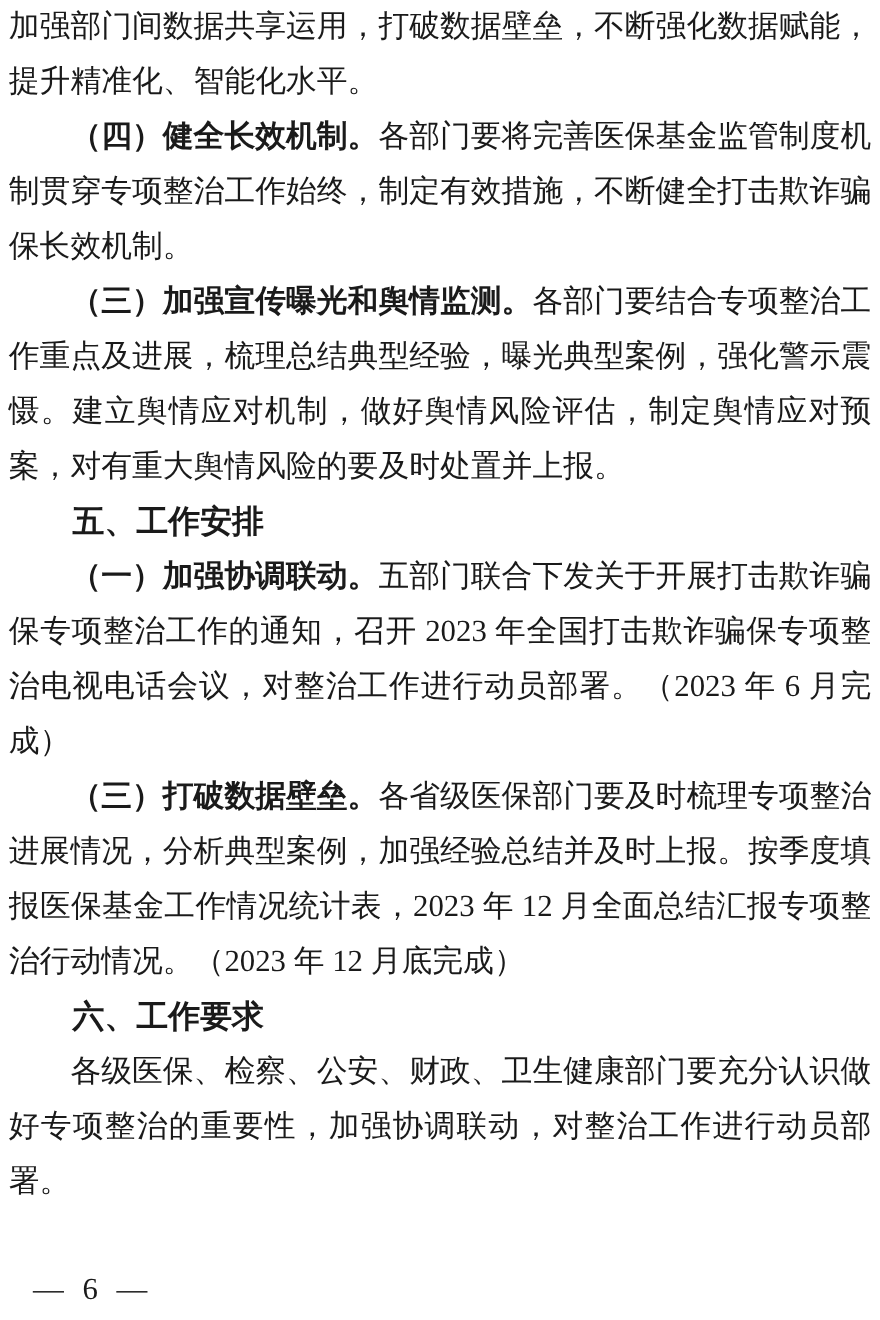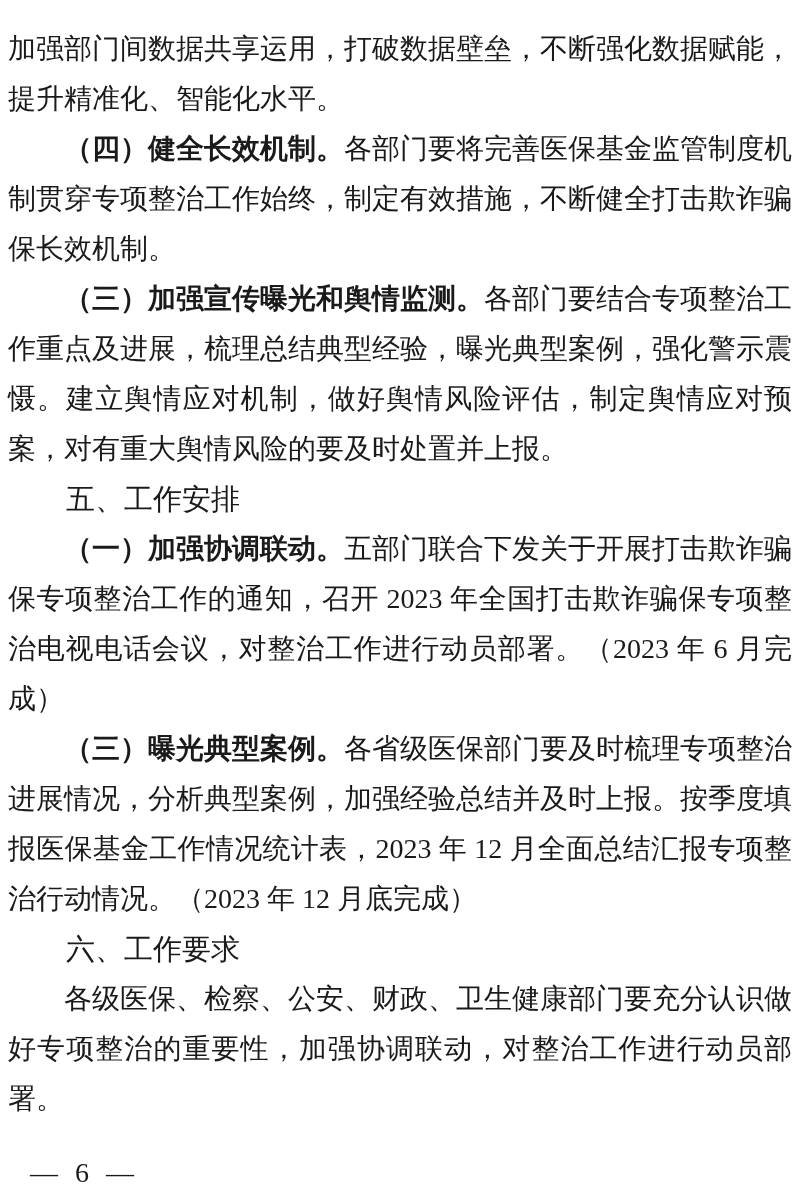--- a/index.html
+++ b/index.html
@@ -10,41 +10,41 @@
   .page {
     position: relative;
     width: 800px;
     height: 1200px;
     background: #ffffff;
     color: #1a1a1a;
     font-family: "Liberation Serif", "DejaVu Serif", serif;
     overflow: hidden;
   }
   .content {
-    padding: 24px 8px 0 8px;
+    padding: 0 8px 0 8px;
     font-size: 28px;
     line-height: 50px;
     text-align: justify;
     text-align-last: left;
   }
   .para {
     margin: 0;
     text-indent: 2em;
   }
   .para.no-indent {
     text-indent: 0;
   }
   .lead {
     font-weight: bold;
   }
   .section-heading {
     margin: 0;
     font-size: 29px;
     line-height: 50px;
-    font-weight: normal;
+    font-weight: bold;
     font-family: "Liberation Sans", "DejaVu Sans", sans-serif;
     text-indent: 2em;
     text-align: left;
   }
   .footer {
     position: absolute;
     left: 30px;
     bottom: 12px;
     font-size: 28px;
     line-height: 30px;
@@ -62,21 +62,21 @@
 
     <p class="para"><span class="lead">（四）健全长效机制。</span><span>各部门要将完善医保基金监管制度机制贯穿专项整治工作始终，制定有效措施，不断健全打击欺诈骗保长效机制。</span></p>
 
     <p class="para"><span class="lead">（三）加强宣传曝光和舆情监测。</span><span>各部门要结合专项整治工作重点及进展，梳理总结典型经验，曝光典型案例，强化警示震慑。建立舆情应对机制，做好舆情风险评估，制定舆情应对预案，对有重大舆情风险的要及时处置并上报。</span></p>
 
     <h2 class="section-heading">五、工作安排</h2>
 
     <p class="para"><span class="lead">（一）加强协调联动。</span><span>五部门联合下发关于开展打击欺诈骗保专项整治工作的通知，召开 2023 年全国打击欺诈骗保专项整治电视电话会议，对整治工作进行动员部署。（2023 年 6 月完成）</span></p>
 
 
-    <p class="para"><span class="lead">（三）曝光典型案例。</span><span>各省级医保部门要及时梳理专项整治进展情况，分析典型案例，加强经验总结并及时上报。按季度填报医保基金工作情况统计表，2023 年 12 月全面总结汇报专项整治行动情况。（2023 年 12 月底完成）</span></p>
+    <p class="para"><span class="lead">（三）打破数据壁垒。</span><span>各省级医保部门要及时梳理专项整治进展情况，分析典型案例，加强经验总结并及时上报。按季度填报医保基金工作情况统计表，2023 年 12 月全面总结汇报专项整治行动情况。（2023 年 12 月底完成）</span></p>
 
     <h2 class="section-heading">六、工作要求</h2>
 
     <p class="para"><span>各级医保、检察、公安、财政、卫生健康部门要充分认识做好专项整治的重要性，加强协调联动，对整治工作进行动员部署。</span></p>
 
   </div>
 
   <div class="footer">— 6 —</div>
 </div>
 

